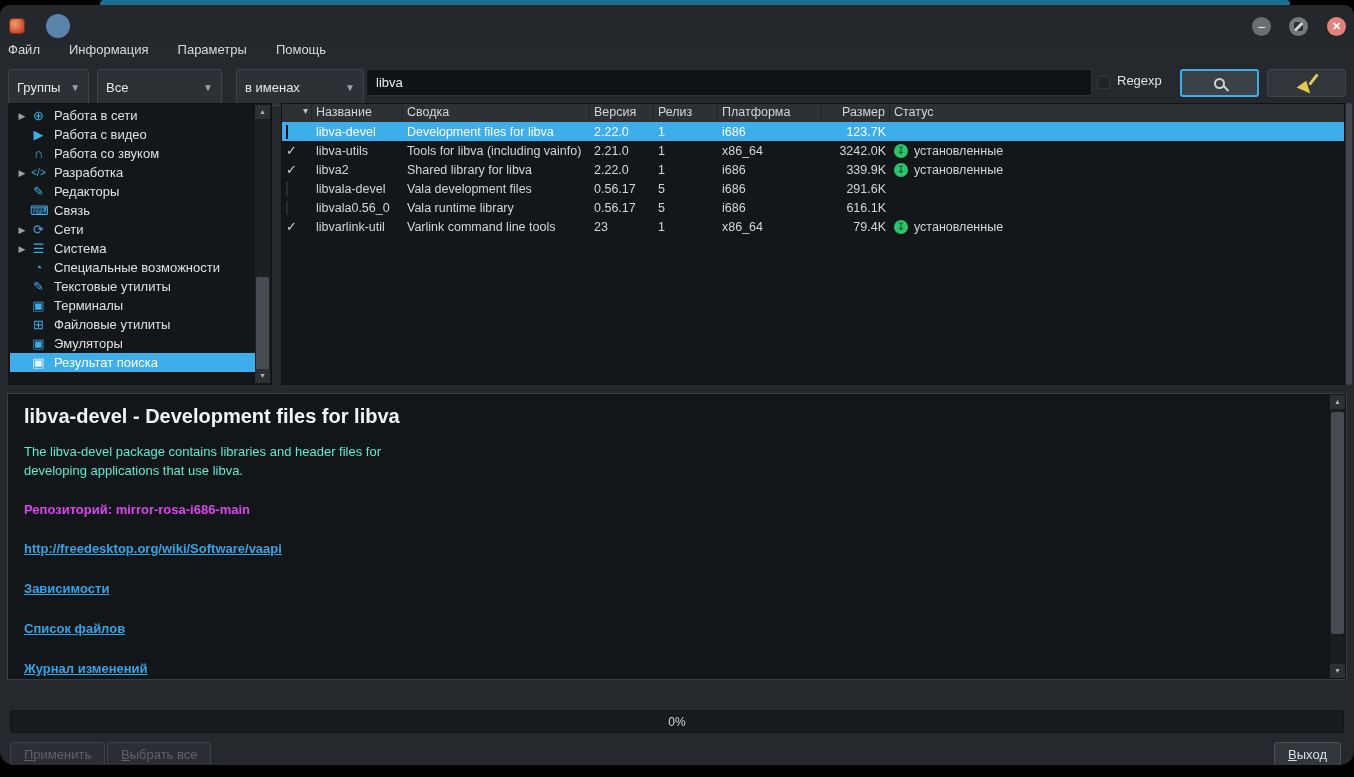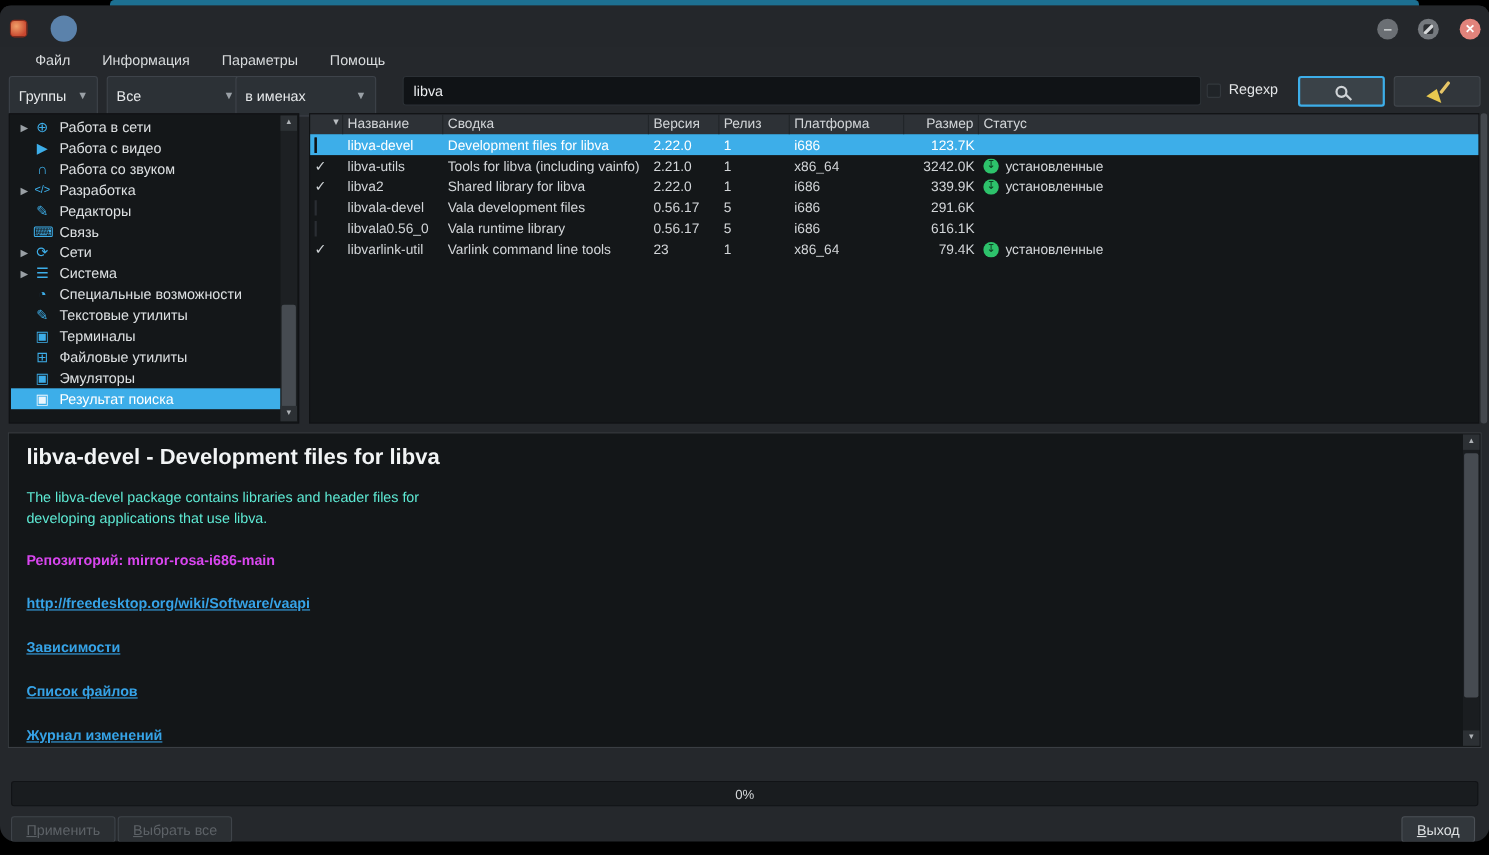--- a/index.html
+++ b/index.html
@@ -24,32 +24,32 @@
           font-size:11px; color:#eceeee; }
   .wbtn.min { left:1252px; background:#6b6f74; font-size:14px; line-height:1; }
   .wbtn.max { left:1289px; background:#75797e; }
   .max-glyph { width:9px; height:9px; background:#2c2f33; border-radius:2px; position:relative; overflow:hidden; }
   .max-glyph::after { content:""; position:absolute; left:-2px; top:3px; width:14px; height:3px;
                       background:#d7d9db; transform:rotate(-45deg); }
   .wbtn.close { left:1327px; background:#e2837b; color:#fff; font-weight:bold; }
 
   
   .menubar { position:absolute; left:0; top:37px; width:100%; height:24px; display:flex;
-             align-items:center; padding-left:32px; }
+             align-items:flex-start; padding-left:8px; }
   .menu-item { color:#d8dbdd; font-size:13px; margin-right:29px; }
 
   
   .toolbar { position:absolute; left:0; top:60px; width:100%; height:36px; }
   .dropdown { position:absolute; top:4px; height:37px; background:#2c3136;
               border:1px solid #3e434a; border-radius:3px; display:flex; align-items:center;
               padding:0 8px; color:#e6e8ea; font-size:13px; }
   .dropdown .dd-arrow { margin-left:auto; color:#9aa0a6; font-size:10px; padding-left:10px; }
   .dd-groups { left:8px;  width:81px; }
   .dd-all    { left:97px; width:125px; }
-  .dd-field  { left:214px; width:128px; }
+  .dd-field  { left:236px; width:128px; }
   .search-input { position:absolute; left:366px; top:4px; width:726px; height:27px;
                   background:#101316; border:1px solid #2c3136; border-radius:3px;
                   color:#eceef0; font-size:13px; padding:0 9px;
                   font-family:"Liberation Sans", sans-serif; }
   .regexp-box { position:absolute; left:1097px; top:11px; width:13px; height:13px;
                 background:#202428; border:1px solid #33383d; border-radius:2px; }
   .regexp-label { position:absolute; left:1117px; top:8px; color:#e3e5e7; font-size:13px; }
   .tool-btn { position:absolute; top:4px; height:28px; width:79px; border-radius:3px;
               display:flex; align-items:center; justify-content:center; }
   .btn-search { left:1180px; background:#3a4248; border:2px solid #3daee9; }

